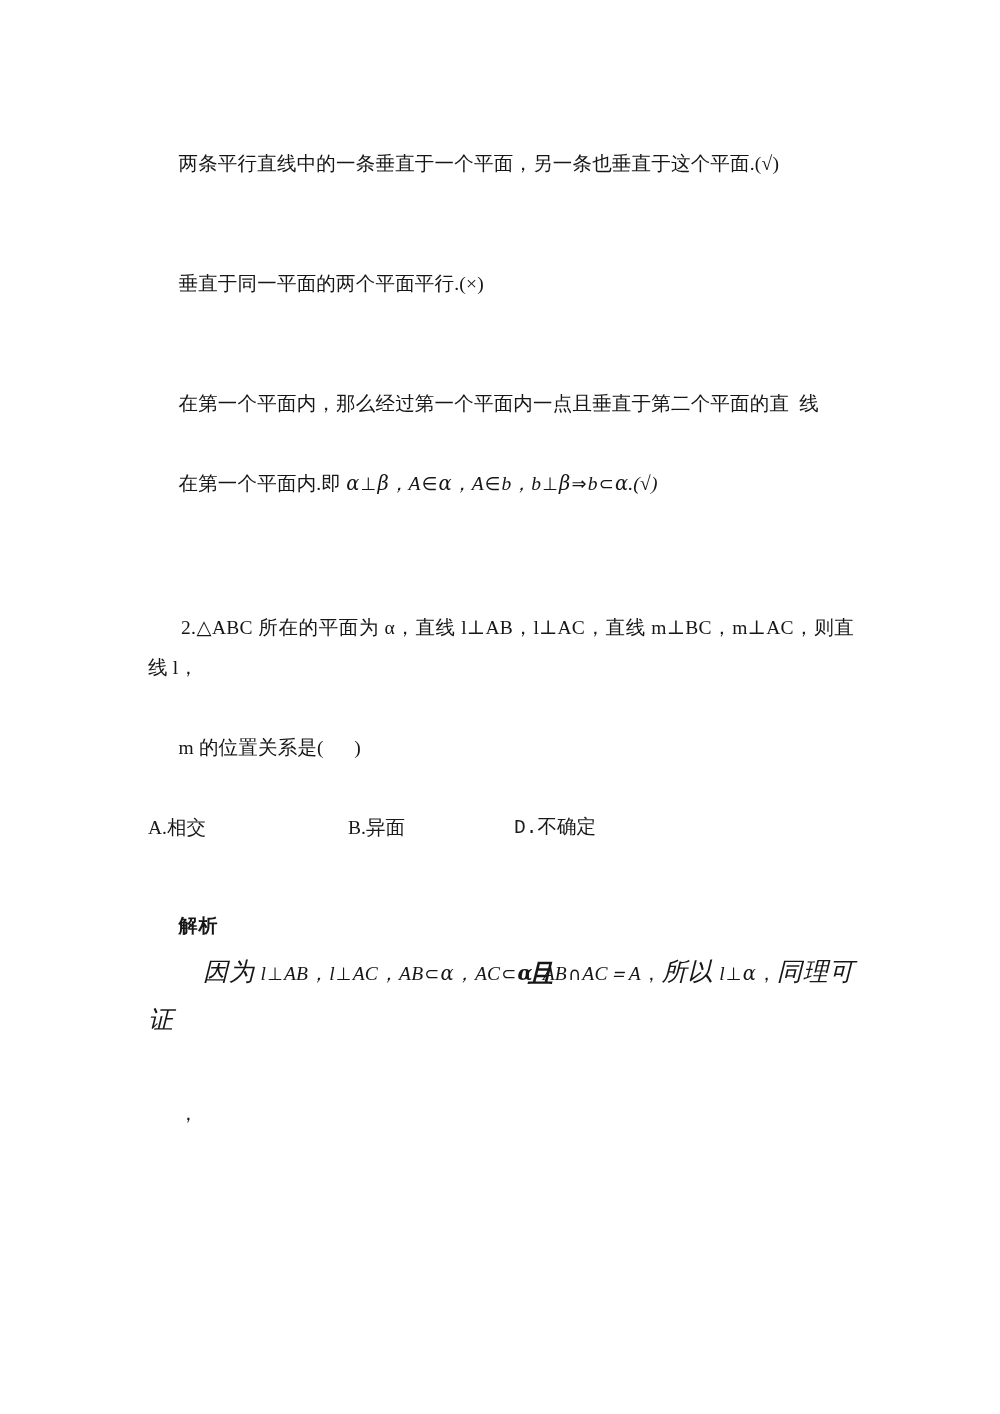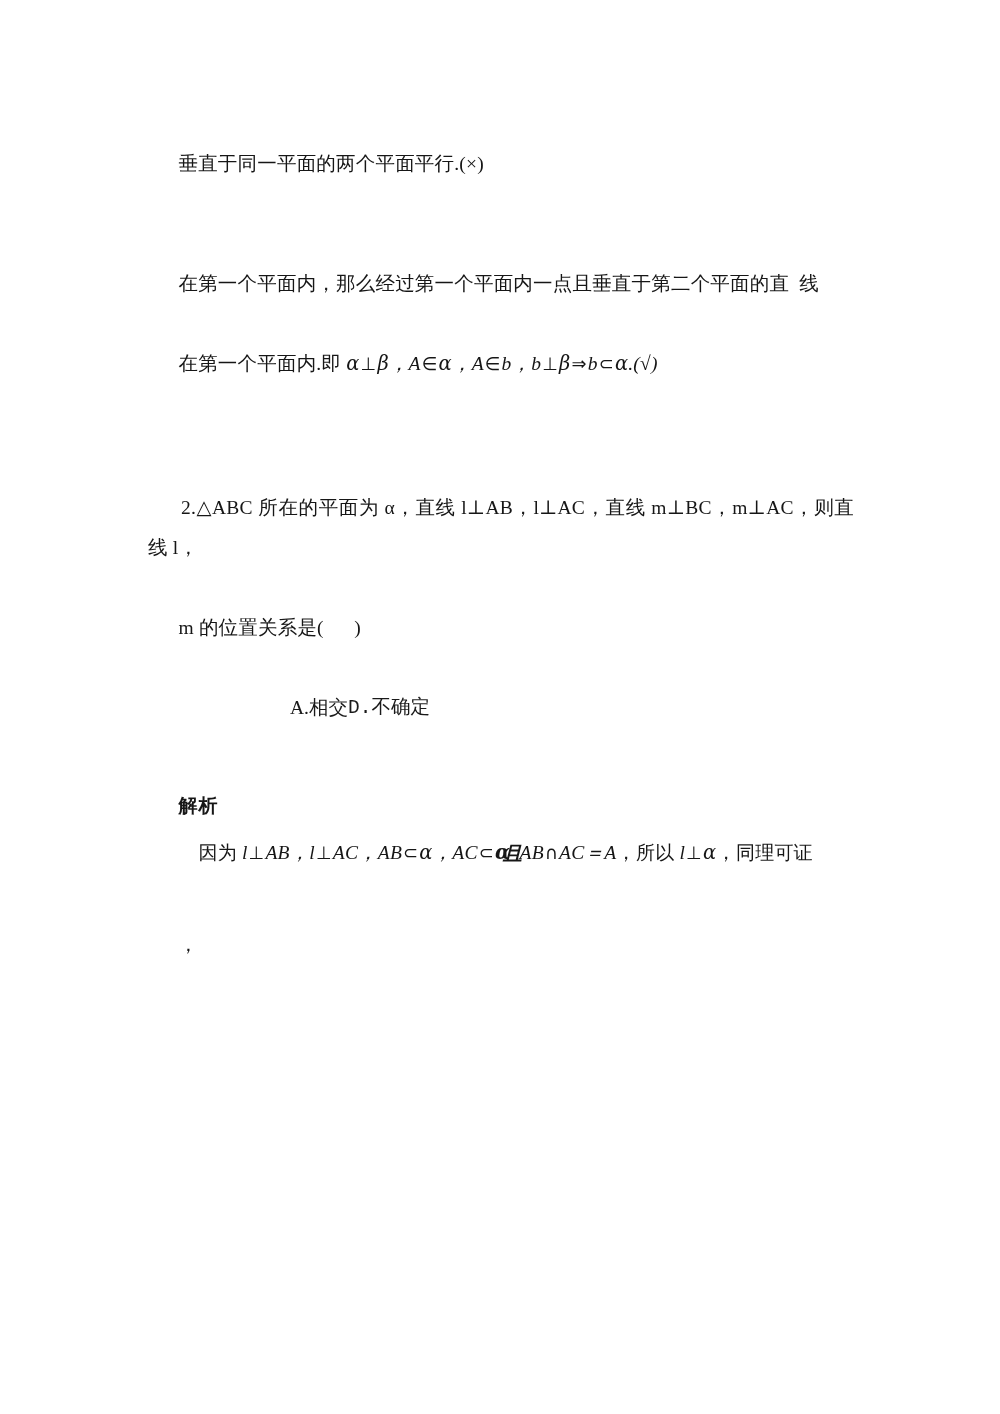--- a/index.html
+++ b/index.html
@@ -62,29 +62,30 @@
 
   .label {
     font-family: "DejaVu Sans", "Liberation Sans", sans-serif;
     font-weight: 600;
     font-size: 19px;
     letter-spacing: 1px;
   }
 
   .cn {
     font-family: "DejaVu Sans", "Liberation Sans", sans-serif;
-    font-size: 19px;
+    font-size: 25px;
+    font-style: italic;
   }
 
   .opt-row {
     display: flex;
     font-size: 19.5px;
     line-height: 40px;
   }
-  .opt-a { width: 200px; text-align: right; }
+  .opt-a { width: 200px; }
   .opt-b { width: 166px; }
   .opt-c { width: 190px; }
   .opt-d { width: 180px; font-family: Liberation Mono, monospace; }
 
   .gap-s { height: 8px; }
 
   .overlap-pair {
     position: relative;
     display: inline-block;
     width: 1.02em;
@@ -95,20 +96,23 @@
     top: 0;
     white-space: nowrap;
   }
 </style>
 </head>
 <body>
 
 <div class="page">
   <div class="content">
 
+    <div class="para blk">
+      <span>两条平行直线中的一条垂直于一个平面，另一条也垂直于这个平面.(√)</span>
+    </div>
 
     <div class="para blk">
       <span>垂直于同一平面的两个平面平行.(×)</span>
     </div>
 
     <div class="para blk">
       <span>在第一个平面内，那么经过第一个平面内一点且垂直于第二个平面的直  线</span><br>
       <span>在第一个平面内.即 </span><span class="mi"><span class="gk">α</span><span class="op">⊥</span><span class="gk">β</span>，<i>A</i><span class="op">∈</span><span class="gk">α</span>，<i>A</i><span class="op">∈</span><i>b</i>，<i>b</i><span class="op">⊥</span><span class="gk">β</span><span class="op">⇒</span><i>b</i><span class="op">⊂</span><span class="gk">α</span>.(√)</span>
     </div>
 
@@ -123,20 +127,23 @@
 
     <div class="para blk">
       <span>2.</span><span>△ABC 所在的平面为 α，直线 l⊥AB，l⊥AC，直线 m⊥BC，m⊥AC，则直线 l，</span><br>
       <span>m 的位置关系是(      )</span>
     </div>
 
     <div class="opt-row">
       <div class="opt-a">
         <span>A.</span><span>相交</span>
       </div>
+      <div class="opt-b">
+        <span>B.</span><span>异面</span>
+      </div>
       <div class="opt-d">
         <span>D.</span><span>不确定</span>
       </div>
     </div>
 
     <div class="gap-s"></div>
 
     <div class="para loose blk">
       <span class="label">解析</span>
       <span style="display:inline-block;width:20px"></span><span class="cn">因为</span> <span class="mi"><i>l</i><span class="op">⊥</span><i>AB</i>，<i>l</i><span class="op">⊥</span><i>AC</i>，<i>AB</i><span class="op">⊂</span><span class="gk">α</span>，<i>AC</i><span class="op">⊂</span><span class="overlap-pair"><span class="gk" style="font-weight:700">α</span><span class="g2 cn" style="font-weight:700">且</span></span> <i>AB</i><span class="op">∩</span><i>AC</i>＝<i>A</i></span>，<span class="cn">所以</span> <span class="mi"><i>l</i><span class="op">⊥</span><span class="gk">α</span></span>，<span class="cn">同理可证</span><br>

